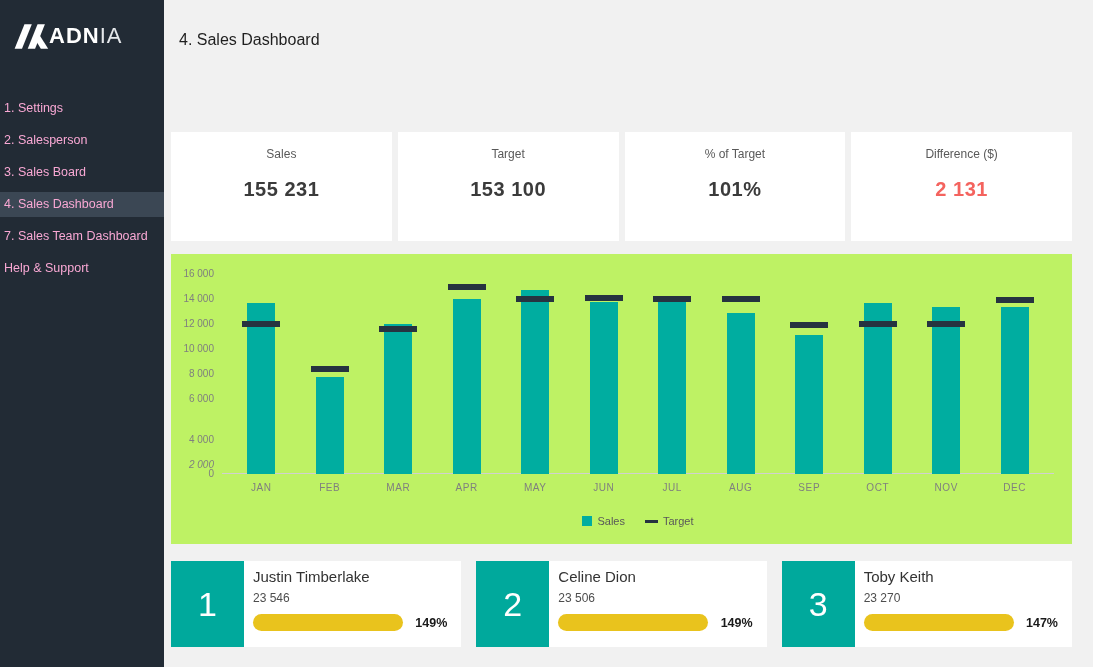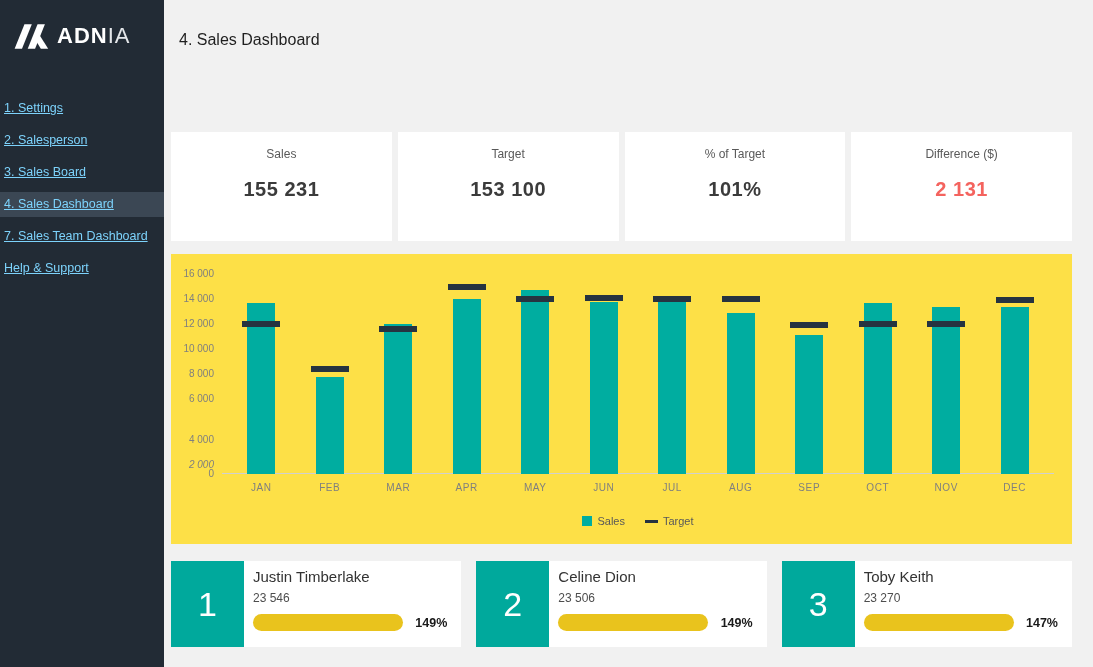--- a/index.html
+++ b/index.html
@@ -7,45 +7,45 @@
   body {
     width:1093px; height:667px;
     background:#f1f1f1;
     font-family:"Liberation Sans", sans-serif;
     overflow:hidden;
   }
   .app { display:flex; width:1093px; height:667px; }
 
   
   .sidebar { width:164px; flex-shrink:0; background:#222b35; color:#f2f2f2; }
-  .logo { display:flex; align-items:center; gap:8px; padding:20px 0 0 13px; height:52px; }
+  .logo { display:flex; align-items:center; padding:20px 0 0 13px; height:52px; }
   .logo-icon { flex-shrink:0; }
   .brand { font-size:22px; color:#ffffff; letter-spacing:1px; line-height:1; }
   .brand .bold { font-weight:800; }
   .brand .light { font-weight:300; color:#e4e7ea; }
   .menu { margin-top:44px; }
   .menu-item {
     padding:4px 6px 4px 4px; margin-bottom:7px;
-    font-size:12.5px; line-height:17px; color:#7dd3fc;
-    cursor:pointer; white-space:nowrap;text-decoration:underline;
+    font-size:12.5px; line-height:17px; color:#f9a8d4;
+    cursor:pointer; white-space:nowrap;
   }
   .menu-item.active { background:#3b4754; }
 
   
   .main { flex:1; padding:0 21px 0 7px; }
   .page-title { margin:0; padding:31px 0 0 8px; font-size:16px; font-weight:500; color:#1f1f1f; }
 
   
   .kpi-row { display:grid; grid-template-columns:repeat(4,1fr); gap:6px; margin-top:83px; }
   .kpi-card { background:#ffffff; height:109px; text-align:center; }
   .kpi-label { margin-top:15px; font-size:12px; color:#595959; }
   .kpi-value { margin-top:17px; font-size:20px; font-weight:700; color:#3b3b3b; letter-spacing:0.5px; }
 
   
-  .chart-card { position:relative; background:#fde047; height:290px; margin-top:13px; }
+  .chart-card { position:relative; background:#bef264; height:290px; margin-top:13px; }
   .y-axis { position:absolute; left:0; top:0; width:48px; height:240px; }
   .ytick { position:absolute; right:5px; width:100%; text-align:right; font-size:10px; color:#7f7f7f; }
   .plot { position:absolute; left:56px; right:23px; top:20px; }
   .bars-row { position:relative; height:200px; display:flex; }
   .axis-line { position:absolute; left:-5px; right:-5px; bottom:0; height:1px; background:#d0d0d0; }
   .slot { flex:1; position:relative; }
   .bar { position:absolute; bottom:0; left:50%; transform:translateX(-50%); width:28px; z-index:1; }
   .marker { position:absolute; left:50%; transform:translateX(-50%); width:38px; height:6px; z-index:2; }
   .months-row { display:flex; margin-top:8px; }
   .month { flex:1; text-align:center; font-size:10px; color:#7f7f7f; letter-spacing:0.6px; }

